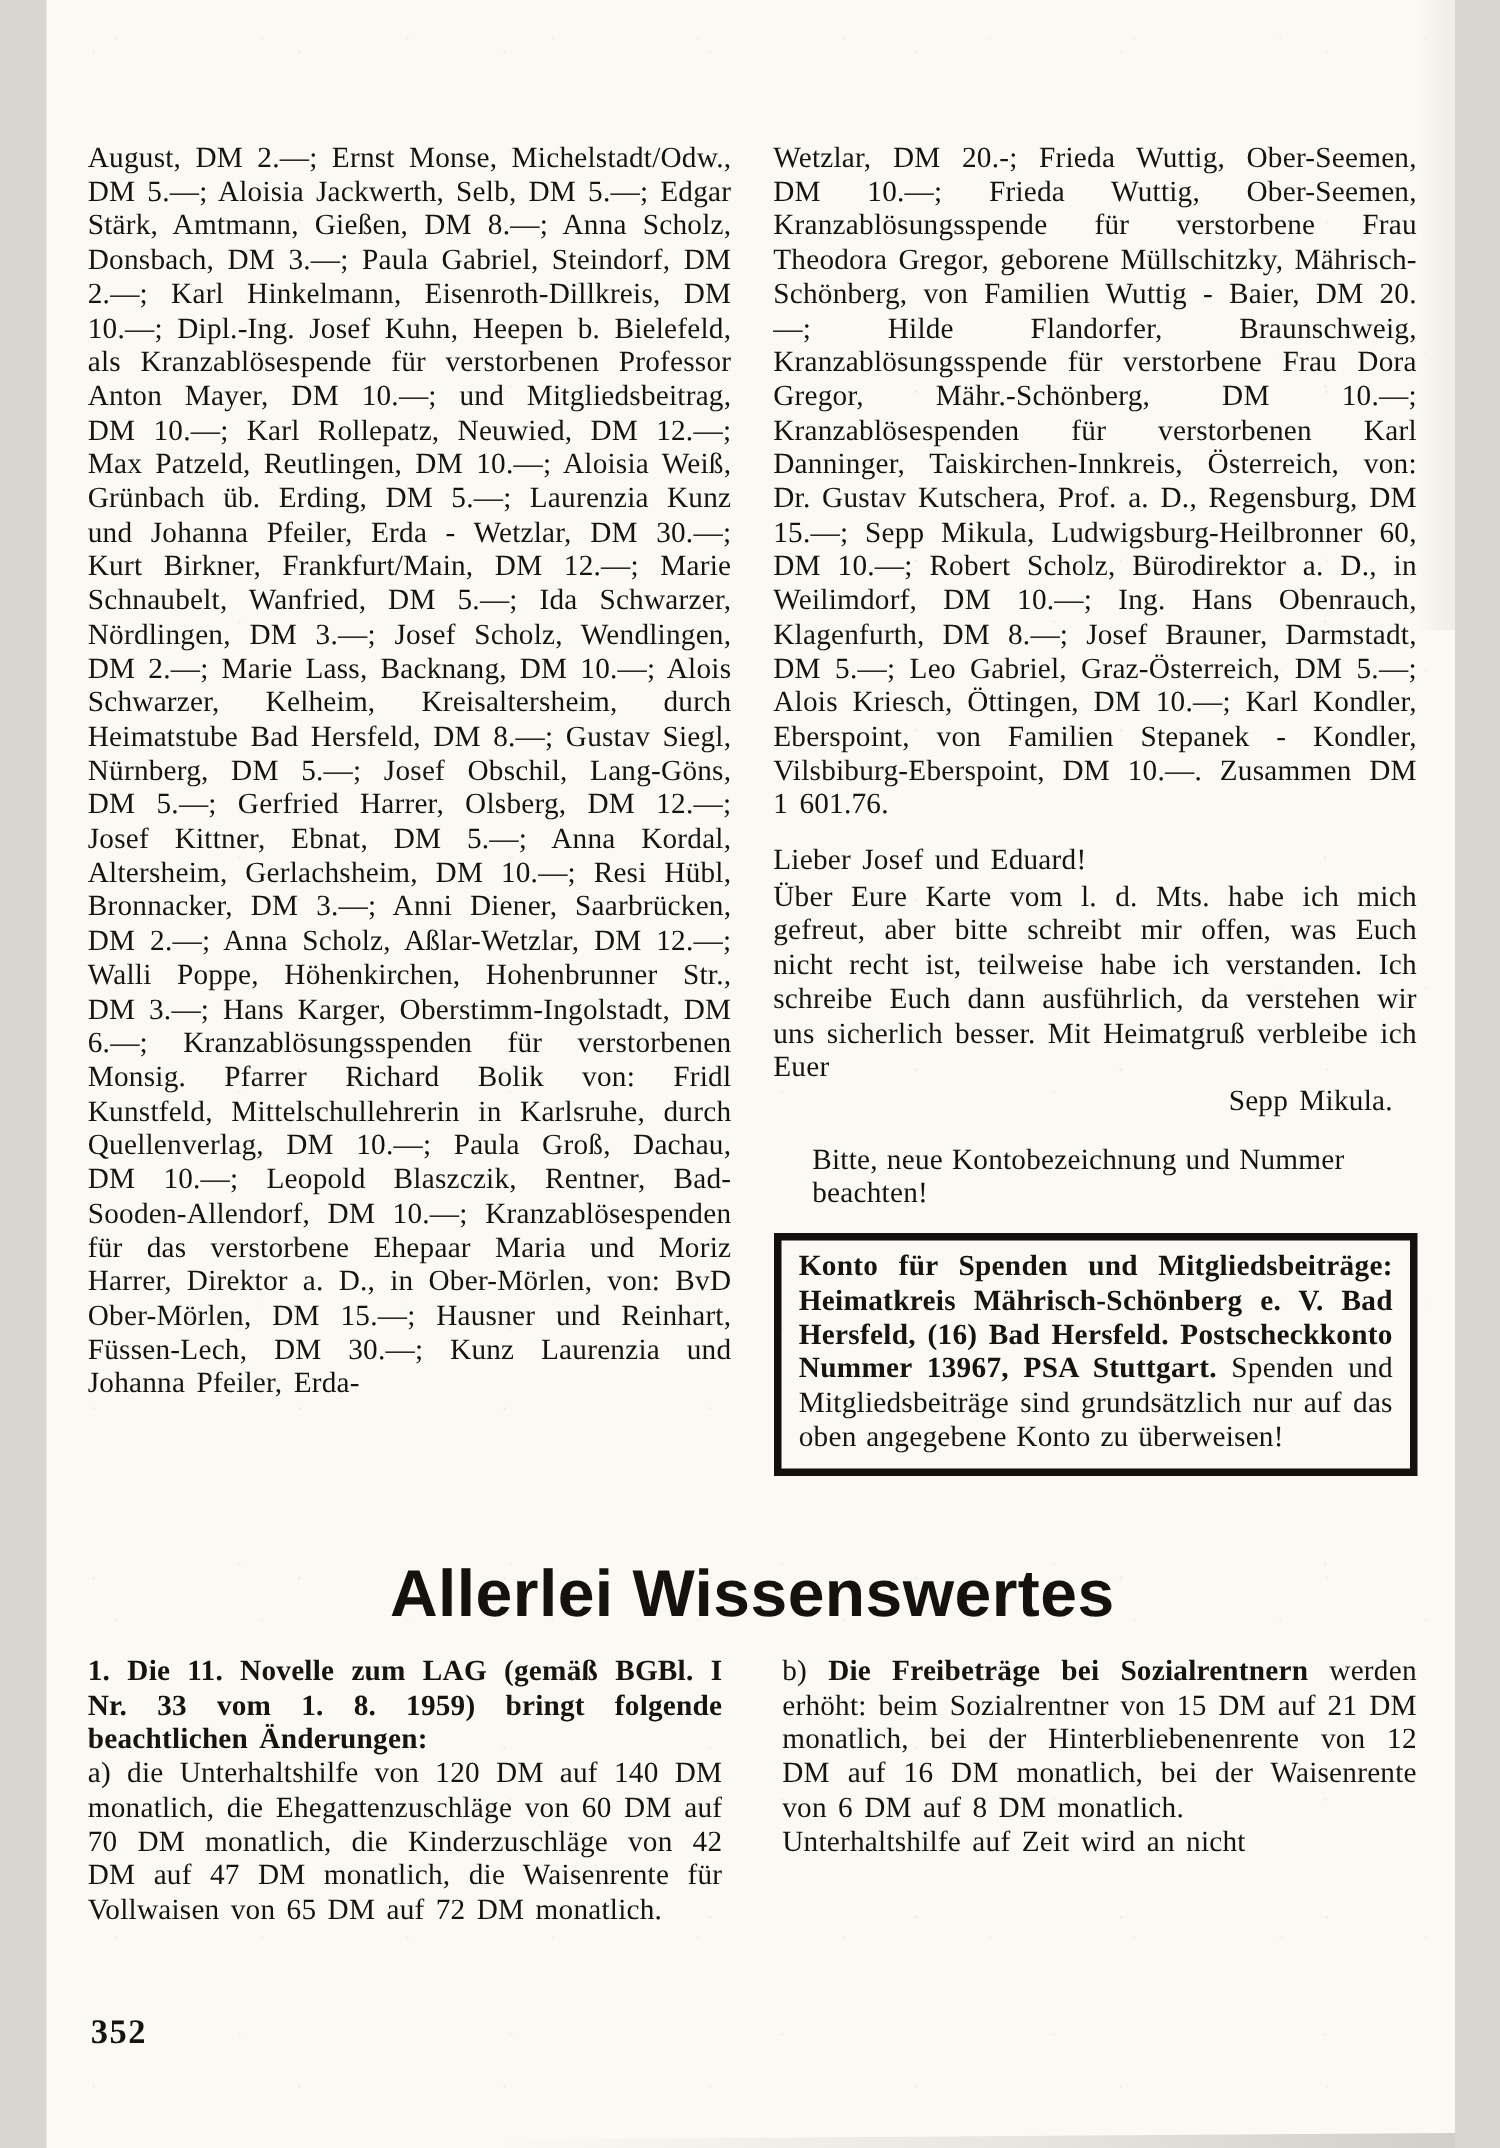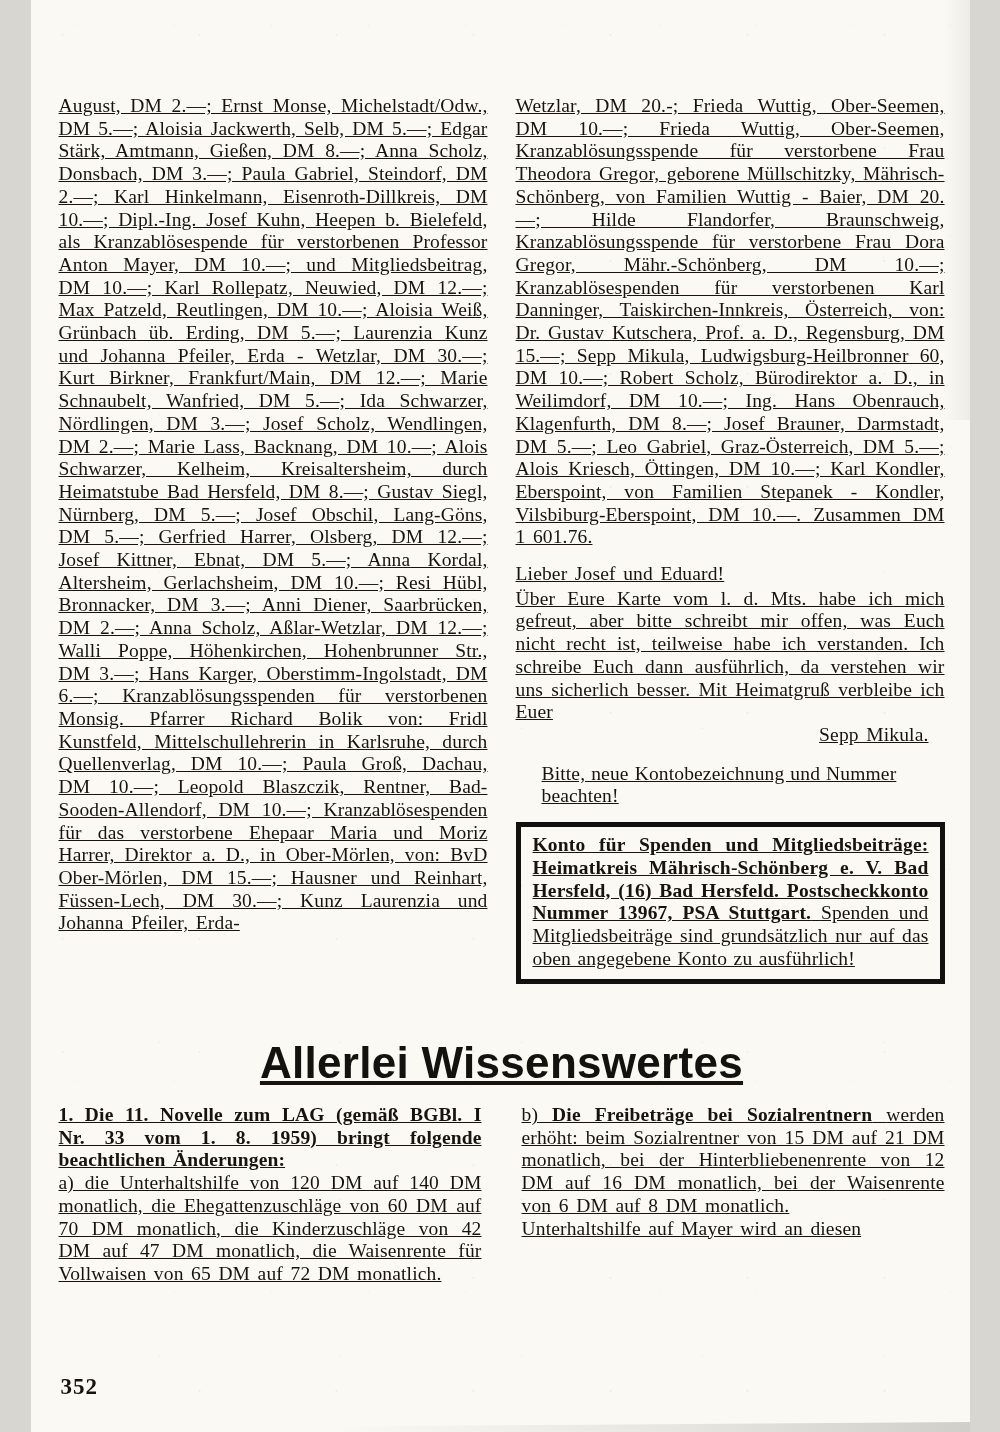--- a/index.html
+++ b/index.html
@@ -11,21 +11,20 @@
     margin: 0 auto;
     background-color: #faf9f4;
     background-image:
       radial-gradient(circle at 23% 31%, rgba(40,38,34,0.055) 0.6px, transparent 1.4px),
       radial-gradient(circle at 71% 64%, rgba(40,38,34,0.045) 0.6px, transparent 1.4px),
       radial-gradient(circle at 48% 12%, rgba(40,38,34,0.04) 0.5px, transparent 1.2px);
     background-size: 137px 113px, 181px 157px, 97px 211px;
     overflow: hidden;
     font-family: "Liberation Serif", serif;
     color: #17140f;
-    text-decoration: underline;
   }
 
   .content { padding: 0 25px 0 28px; }
 
   .top-section {
     display: flex;
     gap: 28px;
     padding-top: 95px;
     min-height: 1038px;
     box-sizing: border-box;
@@ -75,21 +74,20 @@
 
   .lower-section { display: flex; gap: 40px; }
 
   .page-number {
     position: absolute;
     left: 30px;
     top: 1342px;
     font-weight: 700;
     font-size: 23px;
     letter-spacing: 1px;
-    margin-top: 32px;
   }
 
   .bottom-edge-shadow {
     position: absolute;
     bottom: 0;
     right: 0;
     width: 640px;
     height: 10px;
     background: linear-gradient(to right, rgba(0,0,0,0) 0%, rgba(60,55,48,0.10) 55%, rgba(60,55,48,0.22) 100%);
     transform: skewY(-0.4deg);
@@ -122,42 +120,42 @@
         <p class="letter-salutation">Lieber Josef und Eduard!</p>
 
         <p class="letter-body">Über Eure Karte vom l. d. Mts. habe ich mich gefreut, aber bitte schreibt mir offen, was Euch nicht recht ist, teilweise habe ich verstanden. Ich schreibe Euch dann ausführlich, da verstehen wir uns sicherlich besser. Mit Heimatgruß verbleibe ich Euer</p>
 
         <div class="letter-signature">Sepp Mikula.</div>
 
         <p class="account-notice">Bitte, neue Kontobezeichnung und Nummer beachten!</p>
 
         <div class="konto-box">
           <strong>Konto für Spenden und Mitgliedsbeiträge: Heimatkreis Mährisch-Schönberg e. V. Bad Hersfeld, (16) Bad Hersfeld. Postscheckkonto Nummer 13967, PSA Stuttgart.</strong>
-          <span>Spenden und Mitgliedsbeiträge sind grundsätzlich nur auf das oben angegebene Konto zu ausführlich!</span>
+          <span>Spenden und Mitgliedsbeiträge sind grundsätzlich nur auf das oben angegebene Konto zu überweisen!</span>
         </div>
       </div>
 
     </div>
 
     <h1 class="section-heading">Allerlei Wissenswertes</h1>
 
     <div class="lower-section">
 
       <div class="col">
         <p><strong>1. Die 11. Novelle zum LAG (gemäß BGBl. I Nr. 33 vom 1. 8. 1959) bringt folgende beachtlichen Änderungen:</strong></p>
         <p>a) die Unterhaltshilfe von 120 DM auf 140 DM monatlich, die Ehegattenzuschläge von 60 DM auf 70 DM monatlich, die Kinderzuschläge von 42 DM auf 47 DM monatlich, die Waisenrente für Vollwaisen von 65 DM auf 72 DM monatlich.</p>
       </div>
 
       <div class="col">
         <p>
           <span>b)</span>
           <strong>Die Freibeträge bei Sozialrentnern</strong>
           <span>werden erhöht: beim Sozialrentner von 15 DM auf 21 DM monatlich, bei der Hinterbliebenenrente von 12 DM auf 16 DM monatlich, bei der Waisenrente von 6 DM auf 8 DM monatlich.</span>
         </p>
-        <p>Unterhaltshilfe auf Mayer wird an diesen</p>
+        <p>Unterhaltshilfe auf Zeit wird an nicht</p>
       </div>
 
     </div>
   </div>
 
   <div class="page-number">352</div>
 
   <div class="corner-shade"></div>
   <div class="bottom-edge-shadow"></div>
 </div>

